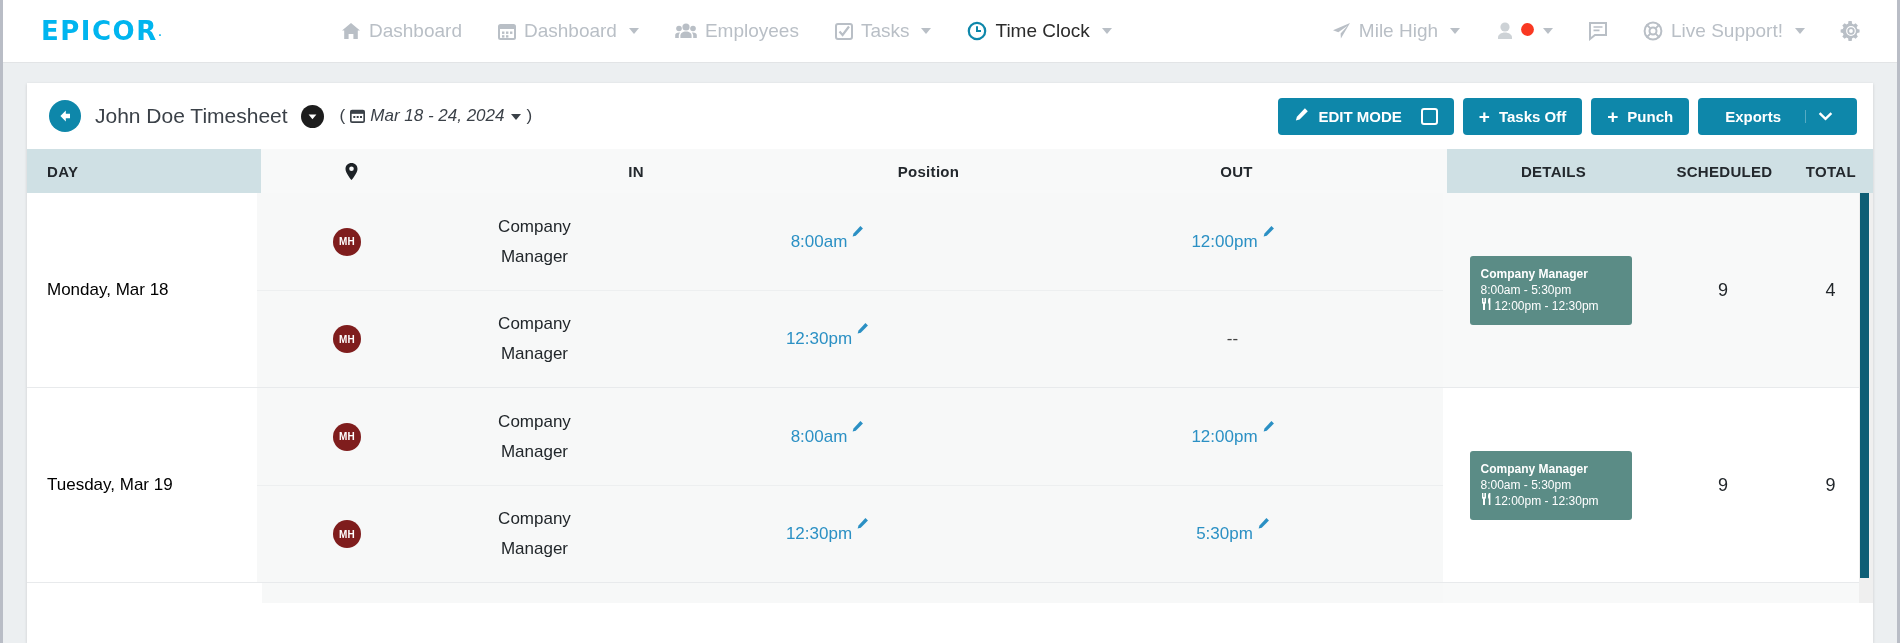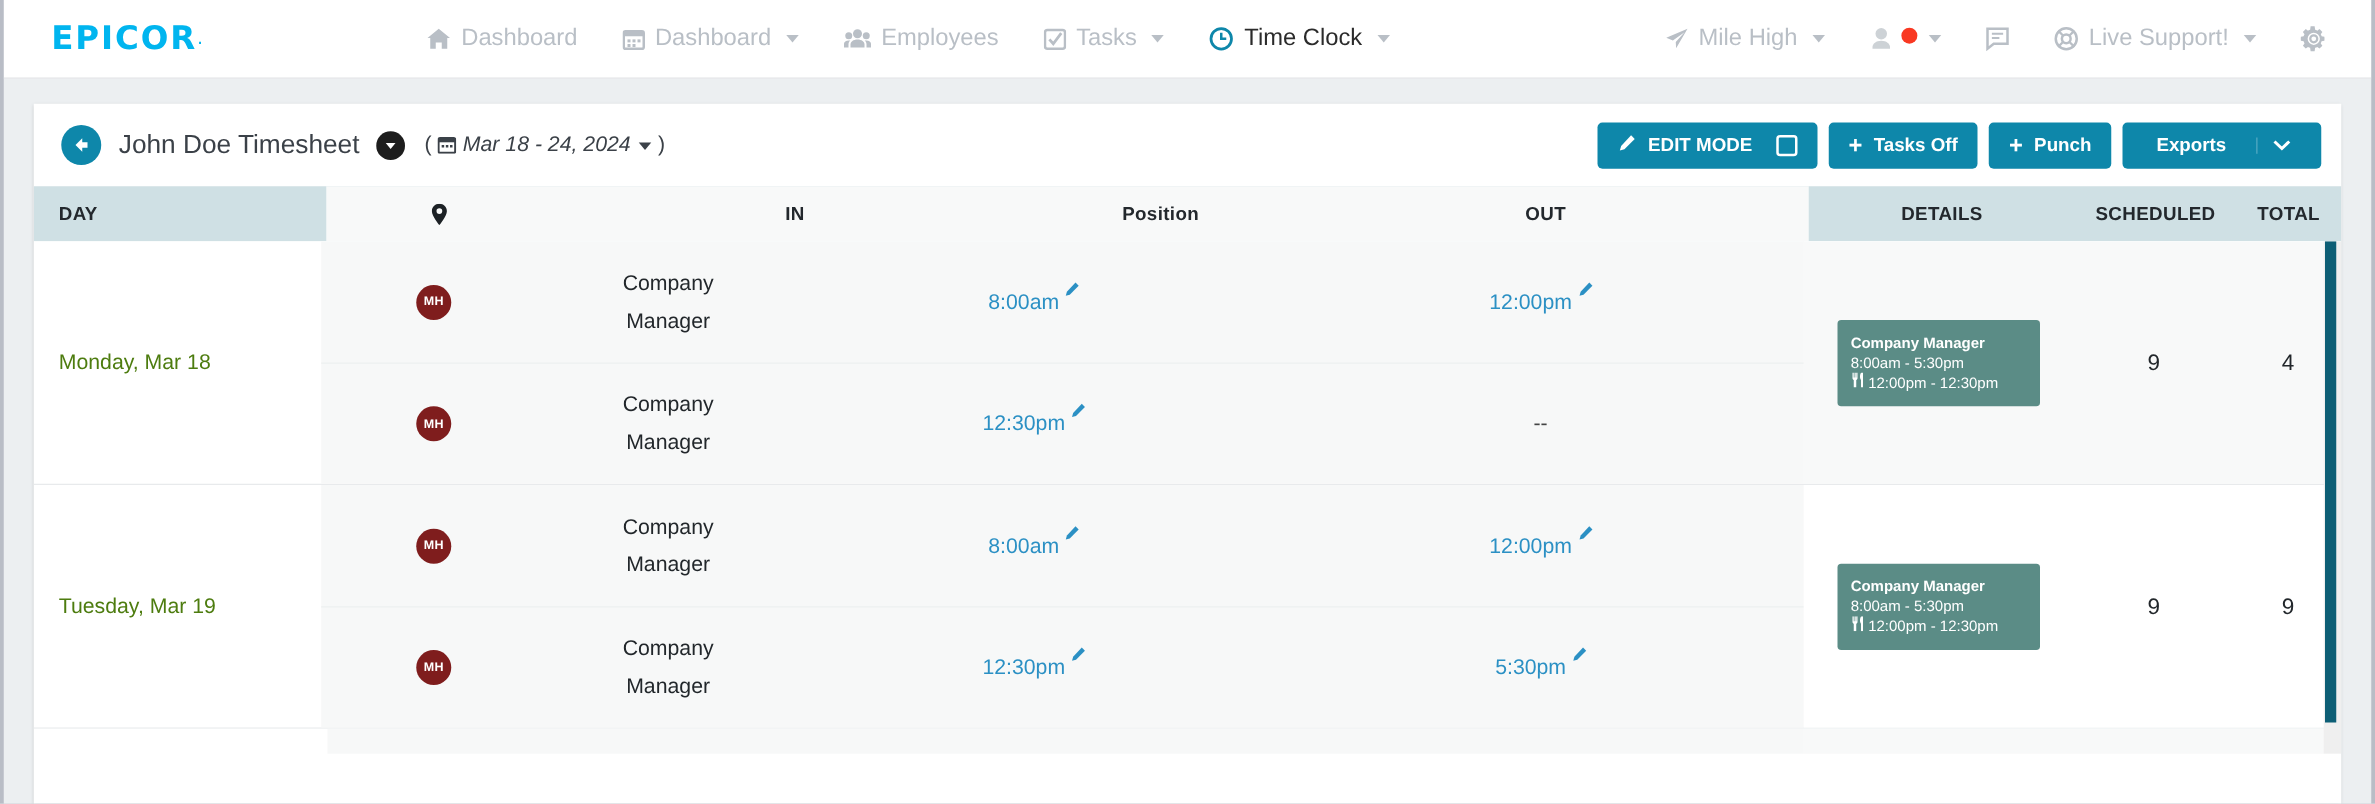--- a/index.html
+++ b/index.html
@@ -214,21 +214,21 @@
     border-bottom: 1px solid #e8eaec;
     position: relative;
     background: #ffffff;
   }
   .dr-day {
     width: 236px;
     display: flex;
     align-items: center;
     padding-left: 20px;
     font-size: 17px;
-    color: #4d7c0f;
+    color: #000000;
   }
   .dr-mid {
     width: 1186px;
     background: #f7f8f8;
   }
   .punch {
     display: flex;
     height: 97px;
     align-items: center;
   }

